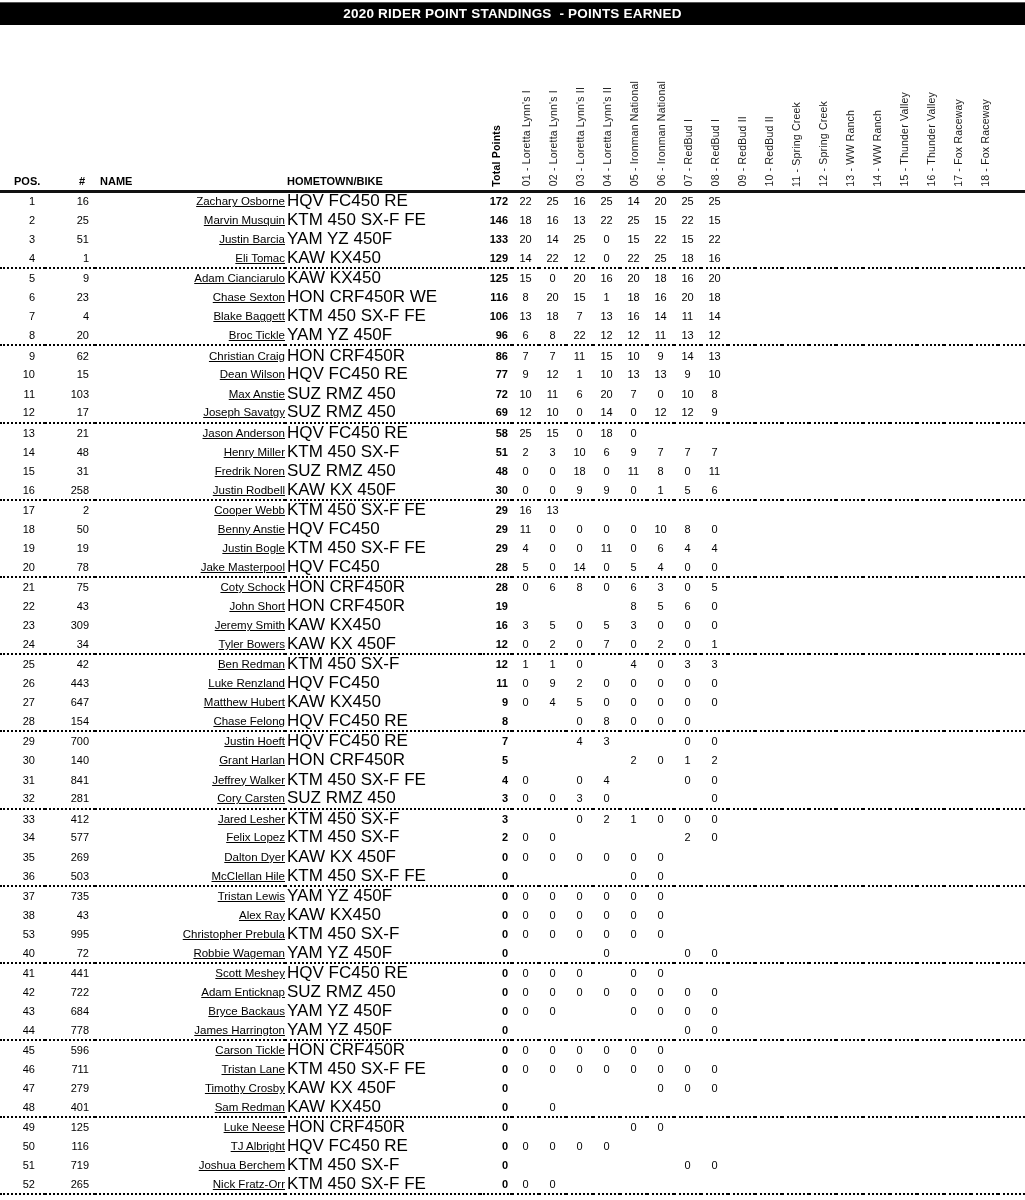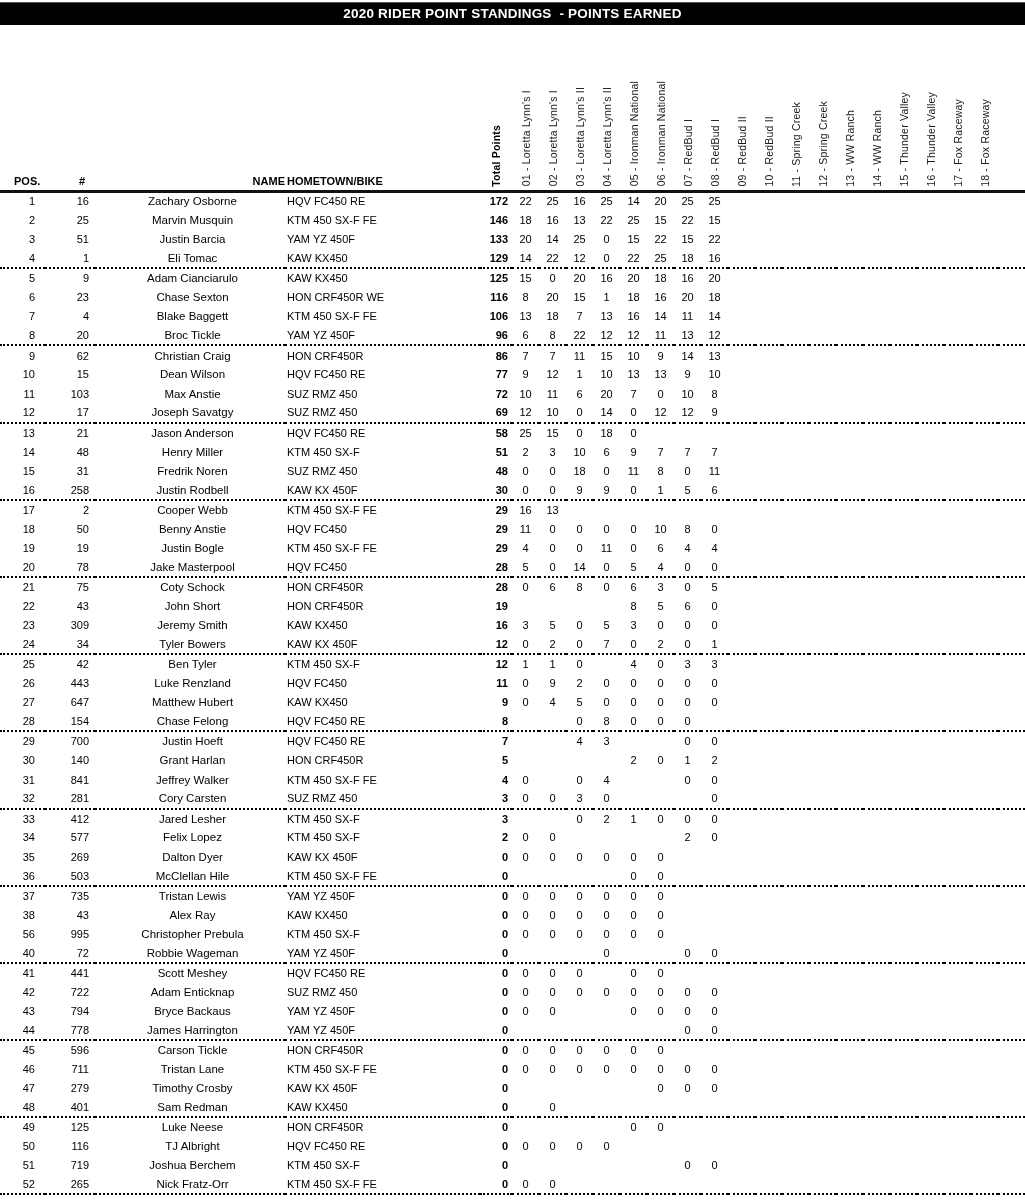--- a/index.html
+++ b/index.html
@@ -33,21 +33,21 @@
   thead tr { height: 166px; }
   thead th {
     vertical-align: bottom;
     font-size: 11px;
     font-weight: bold;
     padding: 0 0 3px 0;
     border-bottom: 3px solid #111;
   }
   th.c-pos  { text-align: left; padding-left: 14px; }
   th.c-num  { text-align: right; padding-right: 10px; }
-  th.c-name { text-align: right; padding-left: 5px; }
+  th.c-name { text-align: left; padding-left: 5px; }
   th.c-bike { text-align: left; padding-left: 2px; }
   .rot {
     writing-mode: vertical-rl;
     transform: rotate(180deg);
     white-space: nowrap;
     font-size: 10.5px;
     line-height: 12px;
     letter-spacing: 0.2px;
     font-weight: normal;
     color: #1a1a1a;
@@ -57,22 +57,22 @@
   tbody tr { height: 19.3px; }
   tbody td {
     padding: 0;
     font-size: 11px;
     line-height: 12px;
     white-space: nowrap;
     overflow: hidden;
   }
   td.pos   { text-align: right; padding-right: 10px; }
   td.num   { text-align: right; padding-right: 6px; }
-  td.name  { text-align: center; padding-left: 5px; font-size: 11.5px; }
-  td.bike  { text-align: left; padding-left: 2px; font-size: 11px; margin-left: 10px; }
+  td.name  { text-align: right; padding-left: 5px; font-size: 11.5px; text-decoration: underline; }
+  td.bike  { text-align: left; padding-left: 2px; font-size: 17px; margin-left: 10px; }
   td.total { text-align: right; padding-right: 4px; font-weight: bold; }
   td.race  { text-align: center; }
   tr.sep td { border-bottom: 2px dotted #000; }
 </style>
 </head>
 <body>
 
 <div class="titlebar">
   <span>2020 RIDER POINT STANDINGS  - POINTS EARNED</span>
 </div>
@@ -774,21 +774,21 @@
         <td class="race"></td>
         <td class="race"></td>
         <td class="race"></td>
         <td class="race"></td>
         <td class="race"></td>
         <td class="fill"></td>
       </tr>
       <tr>
         <td class="pos">25</td>
         <td class="num">42</td>
-        <td class="name">Ben Tyler</td>
+        <td class="name">Ben Redman</td>
         <td class="bike">KTM 450 SX-F</td>
         <td class="total">12</td>
         <td class="race">1</td>
         <td class="race">1</td>
         <td class="race">0</td>
         <td class="race"></td>
         <td class="race">4</td>
         <td class="race">0</td>
         <td class="race">3</td>
         <td class="race">3</td>
@@ -1136,21 +1136,21 @@
         <td class="race"></td>
         <td class="race"></td>
         <td class="race"></td>
         <td class="race"></td>
         <td class="race"></td>
         <td class="race"></td>
         <td class="race"></td>
         <td class="fill"></td>
       </tr>
       <tr>
-        <td class="pos">56</td>
+        <td class="pos">53</td>
         <td class="num">995</td>
         <td class="name">Christopher Prebula</td>
         <td class="bike">KTM 450 SX-F</td>
         <td class="total">0</td>
         <td class="race">0</td>
         <td class="race">0</td>
         <td class="race">0</td>
         <td class="race">0</td>
         <td class="race">0</td>
         <td class="race">0</td>
@@ -1241,21 +1241,21 @@
         <td class="race"></td>
         <td class="race"></td>
         <td class="race"></td>
         <td class="race"></td>
         <td class="race"></td>
         <td class="race"></td>
         <td class="fill"></td>
       </tr>
       <tr>
         <td class="pos">43</td>
-        <td class="num">794</td>
+        <td class="num">684</td>
         <td class="name">Bryce Backaus</td>
         <td class="bike">YAM YZ 450F</td>
         <td class="total">0</td>
         <td class="race">0</td>
         <td class="race">0</td>
         <td class="race"></td>
         <td class="race"></td>
         <td class="race">0</td>
         <td class="race">0</td>
         <td class="race">0</td>

